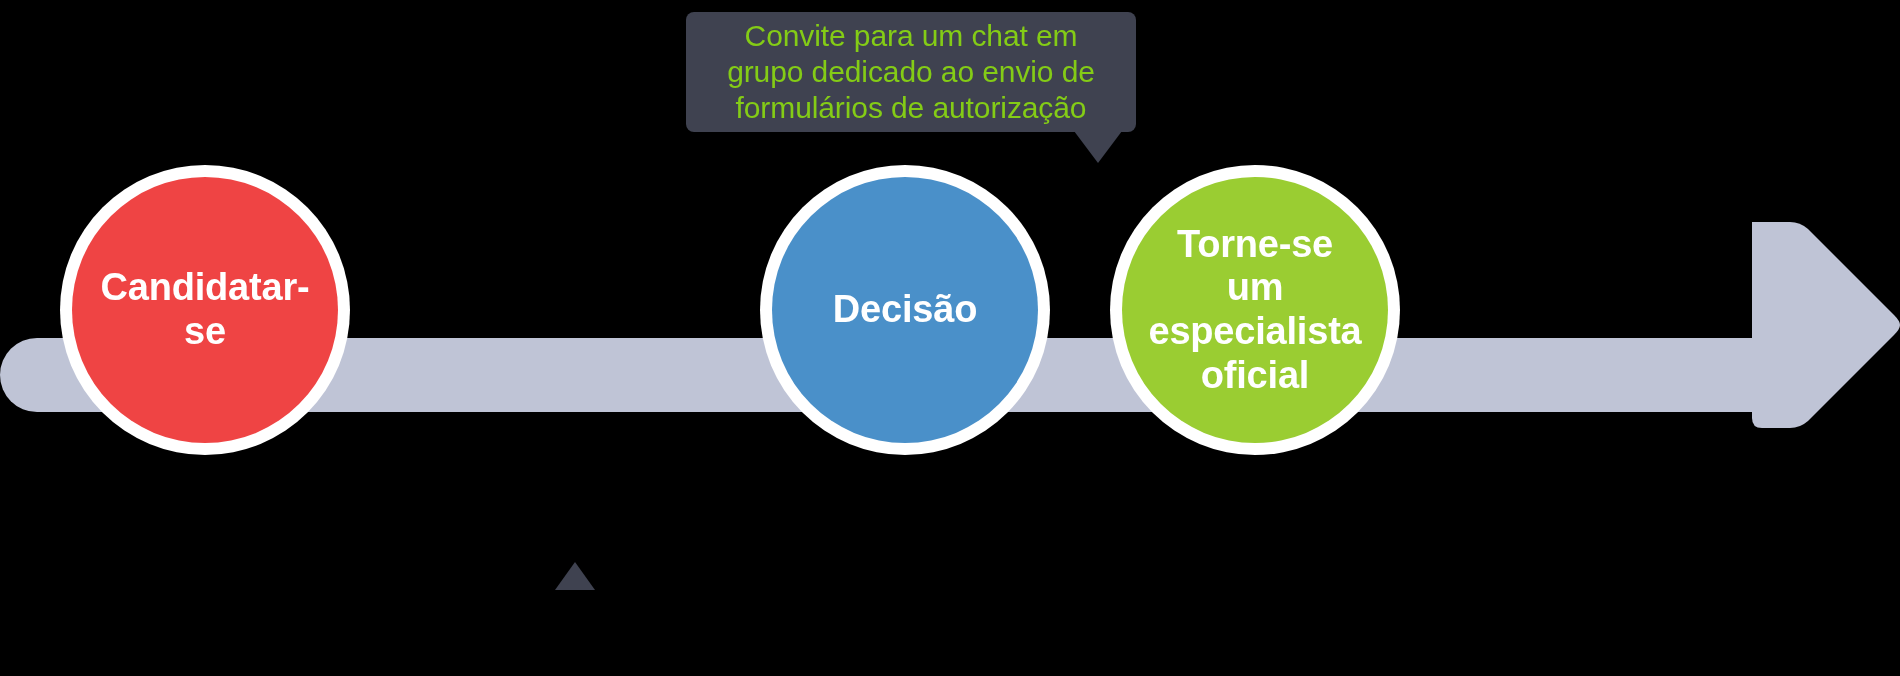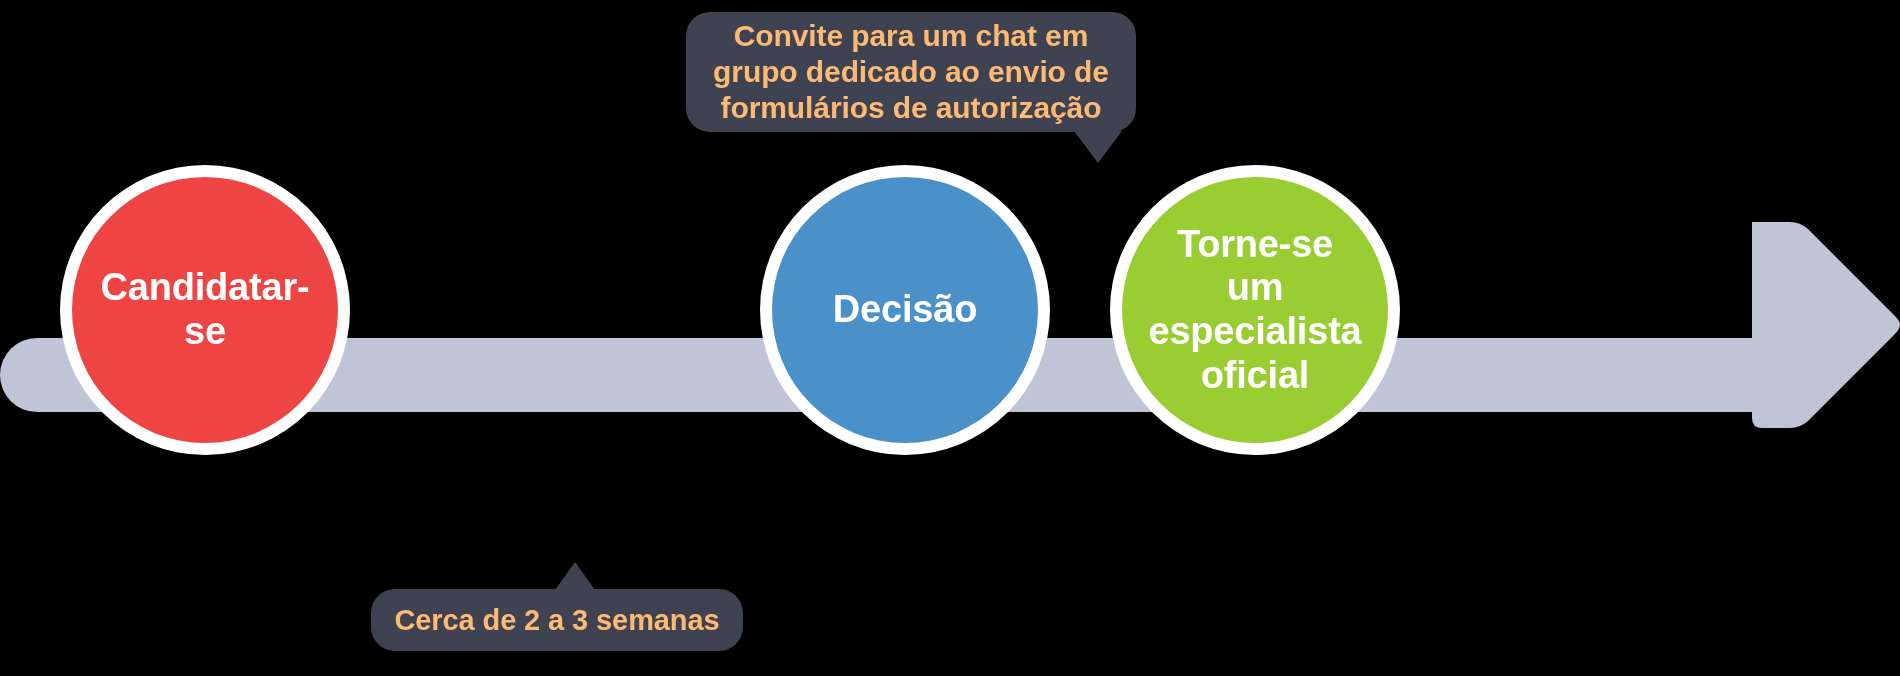--- a/index.html
+++ b/index.html
@@ -64,24 +64,24 @@
     text-align: center;
     letter-spacing: -0.2px;
     padding: 0 14px;
     white-space: pre-line;
   }
 
   
   .tooltip {
     position: absolute;
     background: #3f4250;
-    border-radius: 24px;
-    color: #fdba74;
+    border-radius: 8px;
+    color: #84cc16;
     font-size: 30px;
-    font-weight: 700;
+    font-weight: 400;
     line-height: 1.2;
     text-align: center;
     display: flex;
     align-items: center;
     justify-content: center;
     box-sizing: border-box;
     white-space: pre-line;
     letter-spacing: -0.1px;
   }
   .tip-pointer {
@@ -133,18 +133,15 @@
     </div>
   </div>
 
   <div class="tooltip" style="left:686px; top:12px; width:450px; height:120px; padding:10px 18px;">
     <span>Convite para um chat em
 grupo dedicado ao envio de
 formulários de autorização</span>
   </div>
   <div class="tip-pointer down" style="left:1074px; top:131px;"></div>
 
-  <div class="tooltip" style="left:371px; top:589px; width:372px; height:62px; padding:6px 16px; font-size:29px;">
-    <span>Cerca de 2 a 3 semanas</span>
-  </div>
   <div class="tip-pointer up" style="left:555px; top:562px;"></div>
 
 </div>
 
 </body></html>

